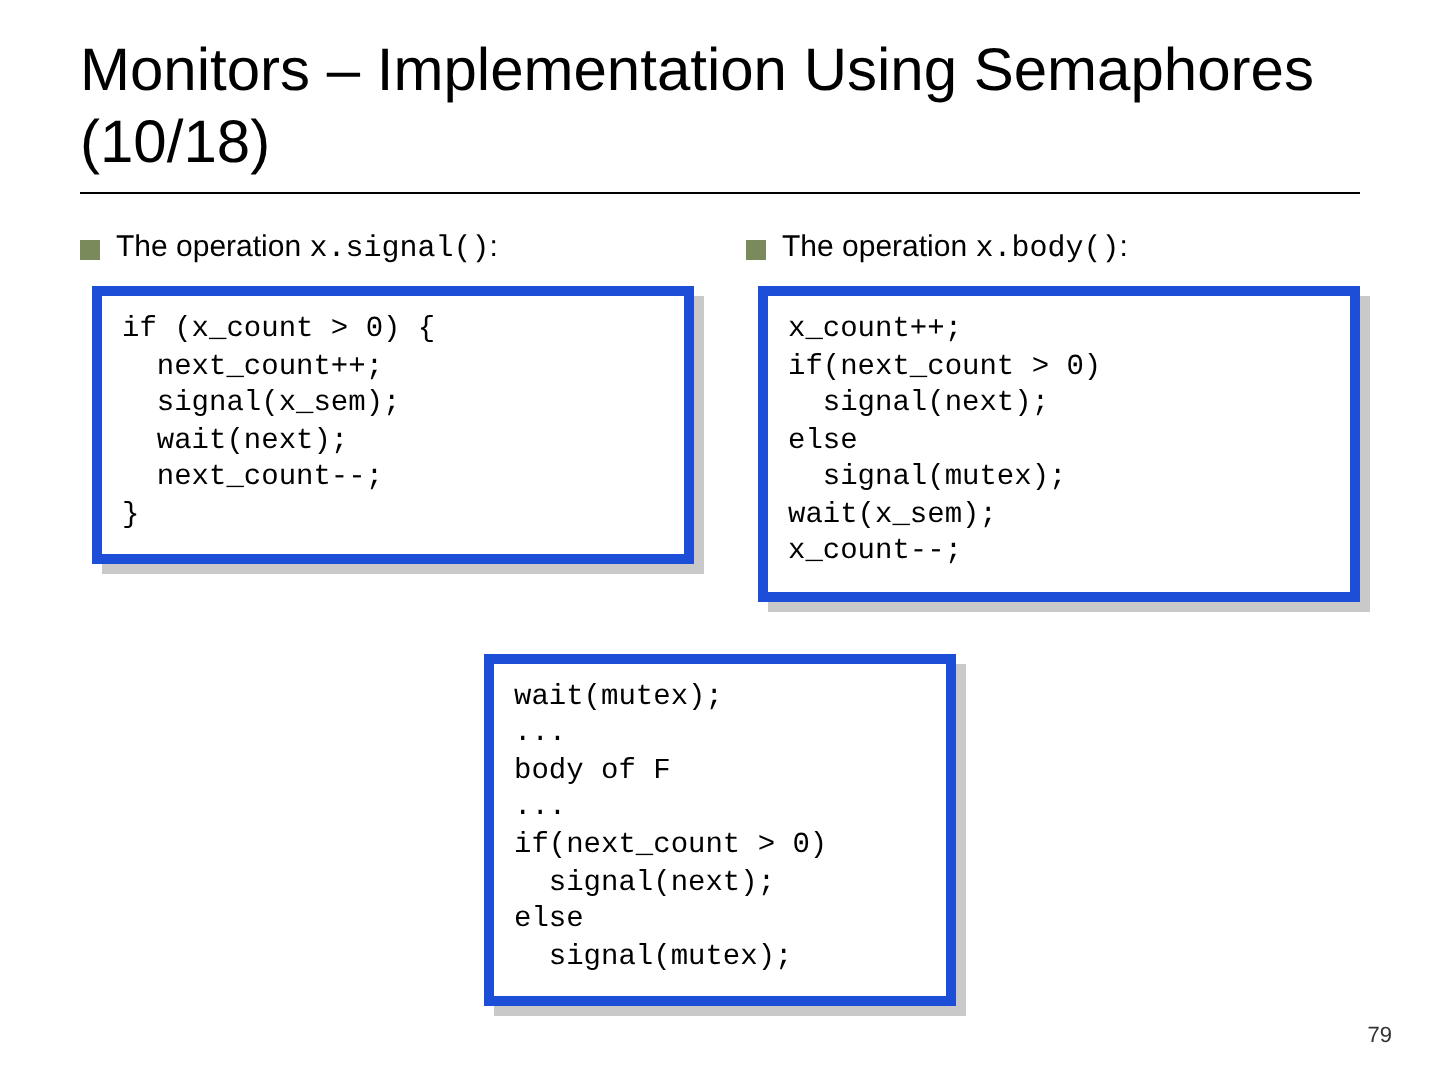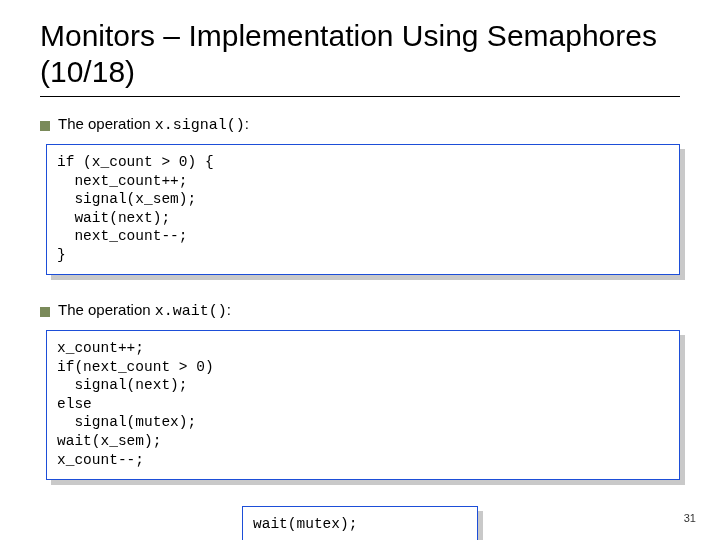--- a/index.html
+++ b/index.html
@@ -24,21 +24,20 @@
   }
   .rule {
     border: none;
     border-top: 1px solid #000;
     margin: 6px 0 18px 0;
   }
   .cols {
     display: flex;
     gap: 26px;
     justify-content: space-between;
-    flex-direction: column;
   }
   .col { flex: 1; }
   .bullet-line {
     display: flex;
     align-items: baseline;
     gap: 8px;
     font-size: 15px;
     margin-bottom: 10px;
   }
   .sq {
@@ -60,21 +59,21 @@
     top: 5px;
     left: 5px;
     right: -5px;
     bottom: -5px;
     background: #c9c9c9;
     z-index: 0;
   }
   .codebox {
     position: relative;
     background: #fff;
-    border: 1px solid #1d4ed8;
+    border: 5px solid #1d4ed8;
     padding: 8px 10px 10px 10px;
     font-family: "Courier New", Courier, monospace;
     font-size: 14.5px;
     line-height: 1.28;
     white-space: pre;
     z-index: 1;
   }
   .bottom-box {
     width: 236px;
     margin: 26px auto 0 auto;
@@ -112,21 +111,21 @@
   wait(next);
   next_count--;
 }</div>
       </div>
     </div>
 
     <div class="col">
       <div class="bullet-line">
         <span class="sq"></span>
         <span>
-          <span>The operation </span><span class="mono">x.wait()</span><span>:</span>
+          <span>The operation </span><span class="mono">x.body()</span><span>:</span>
         </span>
       </div>
       <div class="codebox-wrap">
         <div class="codebox-shadow"></div>
         <div class="codebox">x_count++;
 if(next_count &gt; 0)
   signal(next);
 else
   signal(mutex);
 wait(x_sem);
@@ -141,15 +140,15 @@
     <div class="codebox">wait(mutex);
 ...
 body of F
 ...
 if(next_count &gt; 0)
   signal(next);
 else
   signal(mutex);</div>
   </div>
 
-  <div class="pagenum">31</div>
+  <div class="pagenum">79</div>
 
 </div>
 
 </body></html>

